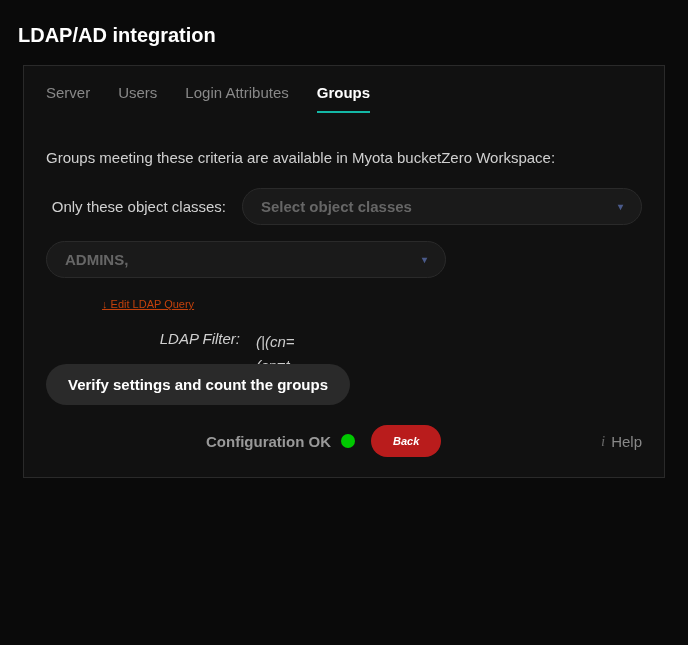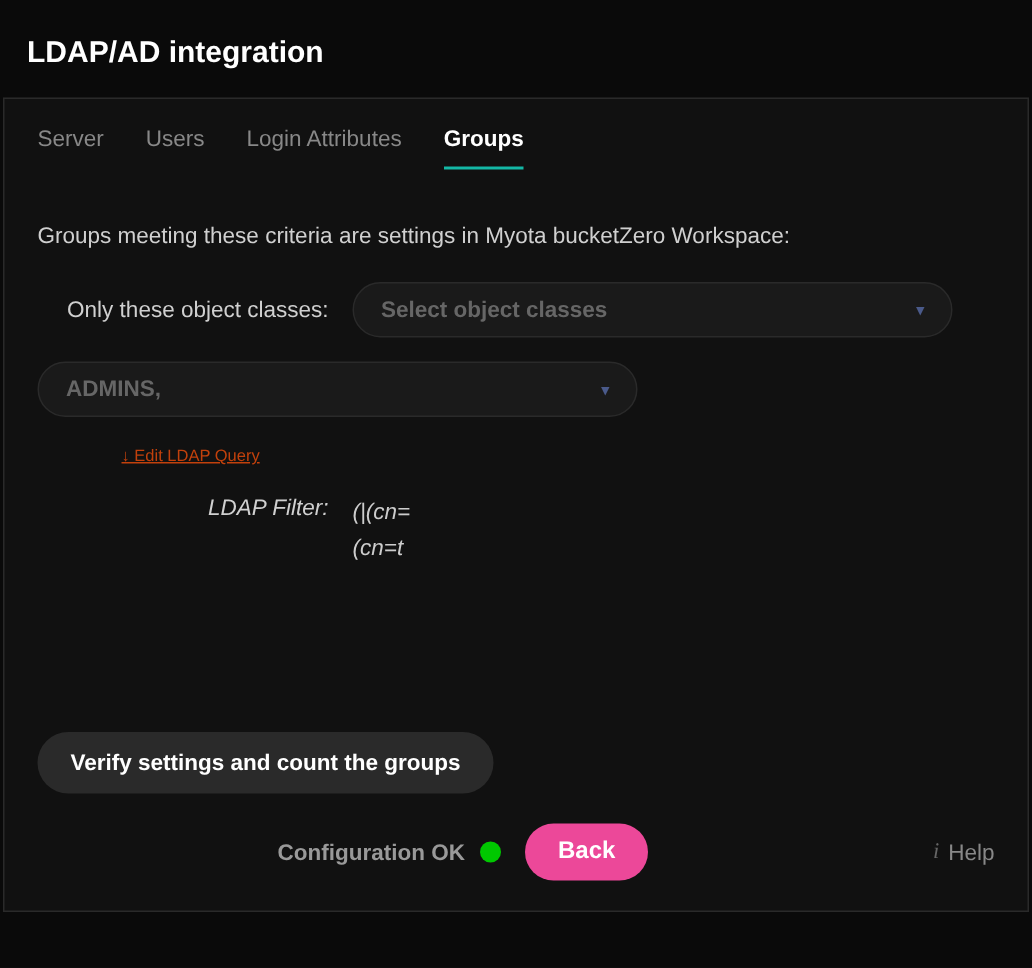--- a/index.html
+++ b/index.html
@@ -15,26 +15,26 @@
       height: 645px;
       overflow: hidden;
     }
     .page-title {
       font-size: 20px;
       font-weight: 700;
       color: #ffffff;
       padding: 24px 18px 18px 18px;
     }
     .panel {
-      margin: 0 2px;
+      margin: 0 23px;
       border: 1px solid #2a2a2a;
       border-radius: 0px;
       background: #111111;
       padding: 0;
-      height: 543px;
+      height: 413px;
       position: relative;
     }
     .tabs {
       display: flex;
       gap: 28px;
       padding: 18px 22px 0 22px;
     }
     .tab {
       color: #888888;
       font-size: 15px;
@@ -149,29 +149,30 @@
       font-weight: bold;
     }
     .status-dot {
       width: 14px;
       height: 14px;
       border-radius: 50%;
       background: #00c800;
       display: inline-block;
     }
     .back-btn {
-      background: #ec4899;
+      background: #b91c1c;
       border: none;
       border-radius: 20px;
       padding: 10px 22px;
       color: #ffffff;
       font-weight: 700;
-      font-size: 16px;
+      font-size: 11px;
       cursor: pointer;
       margin-left: 6px;
+      font-style: italic;
     }
     .help {
       margin-left: auto;
       color: #888888;
       font-size: 15px;
       display: flex;
       align-items: center;
       gap: 6px;
       cursor: pointer;
     }
@@ -189,21 +190,21 @@
 <div class="panel">
 
   <div class="tabs">
     <div class="tab">Server</div>
     <div class="tab">Users</div>
     <div class="tab">Login Attributes</div>
     <div class="tab active">Groups</div>
   </div>
 
   <div class="content">
-    <p class="intro">Groups meeting these criteria are settings in Myota bucketZero Workspace:</p>
+    <p class="intro">Groups meeting these criteria are available in Myota bucketZero Workspace:</p>
 
     <div class="form-row">
       <div class="row-label">Only these object classes:</div>
       <div class="row-control">
         <div class="select-pill">
           <span>Select object classes</span>
           <span class="chev">▾</span>
         </div>
       </div>
     </div>

